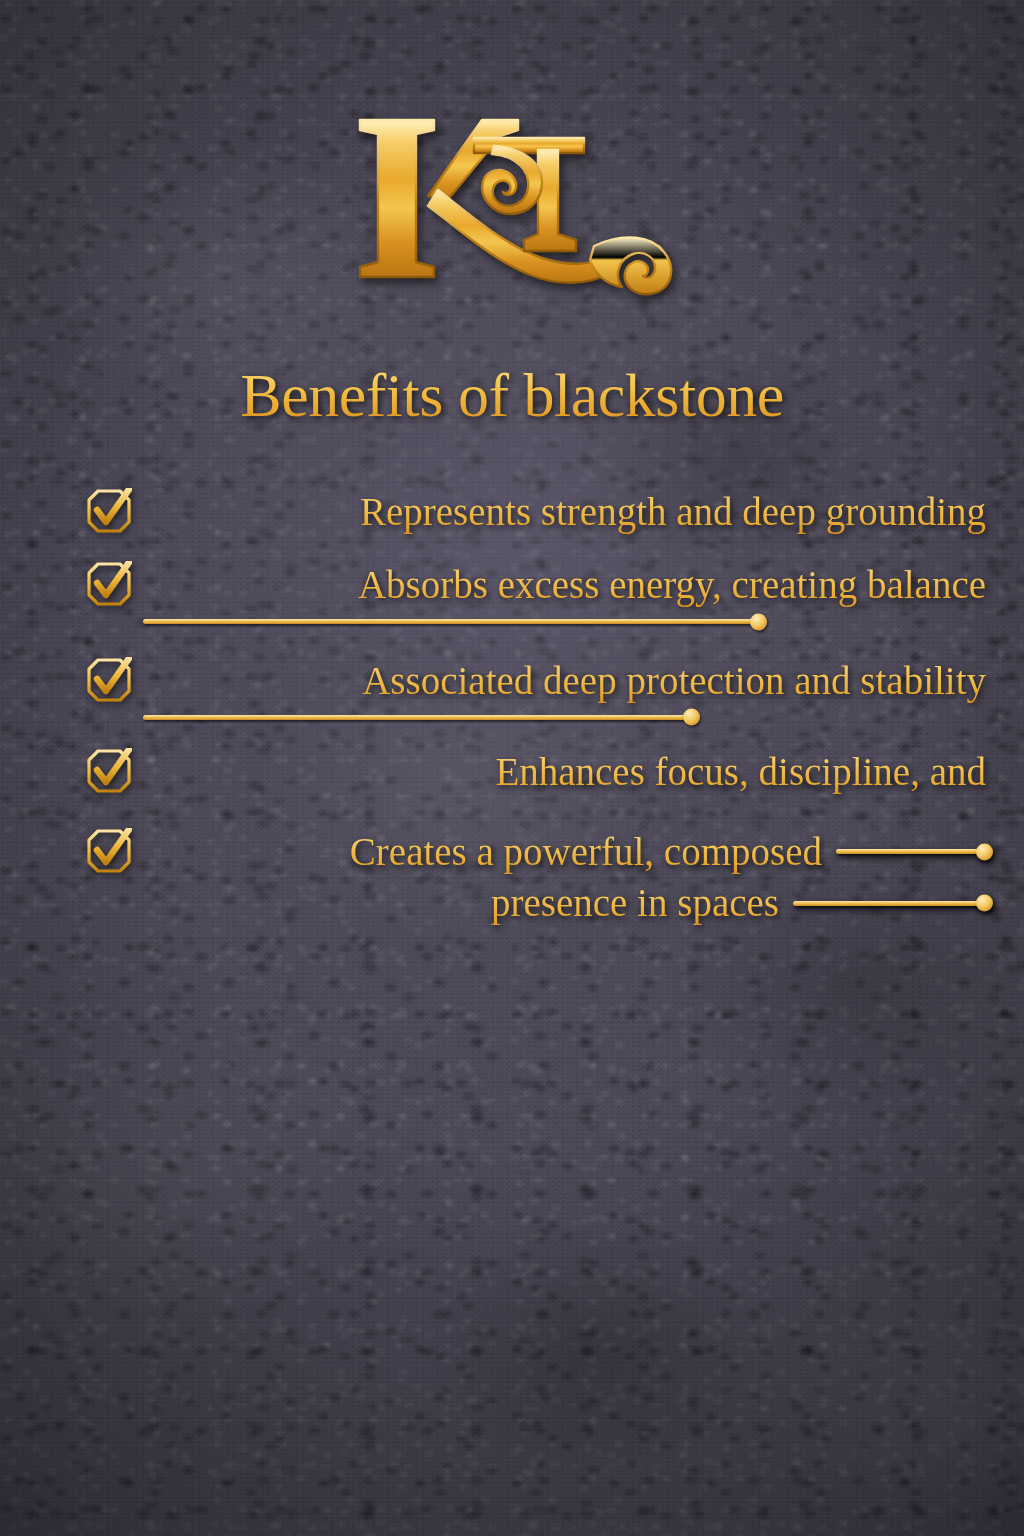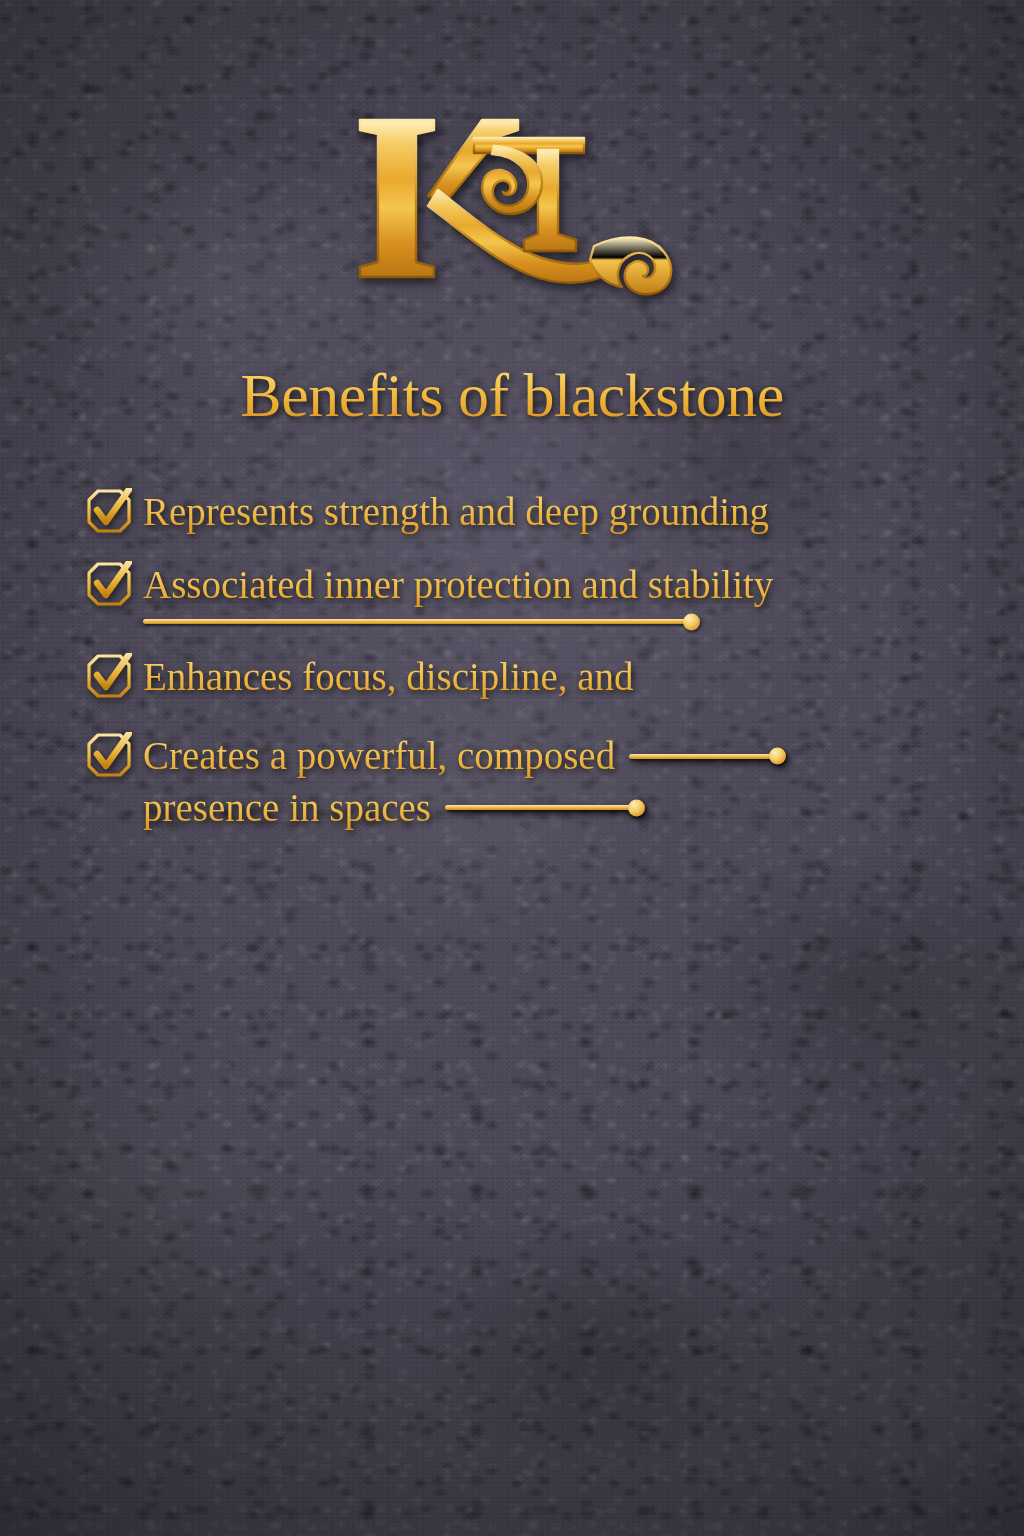--- a/index.html
+++ b/index.html
@@ -154,20 +154,21 @@
     font-size:39px;
     line-height:1.32;
     white-space:nowrap;
     background:linear-gradient(180deg,
         #fbe3a0 0%, #f7cd68 22%, #f1bd4a 48%, #e8ab33 72%, #dd9622 92%, #cd8318 100%);
     -webkit-background-clip:text;
     background-clip:text;
     color:transparent;
     -webkit-text-fill-color:transparent;
     filter:drop-shadow(2px 3px 3px rgba(0,0,0,.72));
+    justify-content:flex-end;
   }
   .line-text > span { display:inline-block; }
 
   
   .rule {
     position:relative;
     flex:0 0 auto;
     height:5px;
     margin-left:14px;
     margin-right:0;
@@ -276,29 +277,43 @@
           <path d="M12 3 H34 L43 12 V34 L34 43 H12 L3 34 V12 Z" fill="none" stroke="url(#ck1)" stroke-width="3.2" stroke-linejoin="round"></path>
           <path d="M11 22 L20 34 L44 0" fill="none" stroke="url(#ck1)" stroke-width="6.5" stroke-linecap="round" stroke-linejoin="round"></path>
         </svg>
         <div class="item-body">
           <div class="line-text">
             <span>Represents strength and deep grounding</span>
           </div>
         </div>
       </div>
 
+      <div class="item">
+        <svg class="check" viewBox="0 0 46 46" aria-hidden="true">
+          <path d="M12 3 H34 L43 12 V34 L34 43 H12 L3 34 V12 Z" fill="none" stroke="url(#ck1)" stroke-width="3.2" stroke-linejoin="round"></path>
+          <path d="M11 22 L20 34 L44 0" fill="none" stroke="url(#ck1)" stroke-width="6.5" stroke-linecap="round" stroke-linejoin="round"></path>
+        </svg>
+        <div class="item-body">
+          <div class="line-text">
+            <span>Absorbs excess energy, creating balance</span>
+          </div>
+          <div class="rule-row">
+            <div class="rule" style="width:617px"></div>
+          </div>
+        </div>
+      </div>
 
       <div class="item" style="margin-bottom:18px">
         <svg class="check" viewBox="0 0 46 46" aria-hidden="true">
           <path d="M12 3 H34 L43 12 V34 L34 43 H12 L3 34 V12 Z" fill="none" stroke="url(#ck1)" stroke-width="3.2" stroke-linejoin="round"></path>
           <path d="M11 22 L20 34 L44 0" fill="none" stroke="url(#ck1)" stroke-width="6.5" stroke-linecap="round" stroke-linejoin="round"></path>
         </svg>
         <div class="item-body">
           <div class="line-text">
-            <span>Associated inner protection and stability</span>
+            <span>Associated deep protection and stability</span>
           </div>
           <div class="rule-row">
             <div class="rule" style="width:550px"></div>
           </div>
         </div>
       </div>
 
       <div class="item" style="margin-bottom:28px">
         <svg class="check" viewBox="0 0 46 46" aria-hidden="true">
           <path d="M12 3 H34 L43 12 V34 L34 43 H12 L3 34 V12 Z" fill="none" stroke="url(#ck1)" stroke-width="3.2" stroke-linejoin="round"></path>

